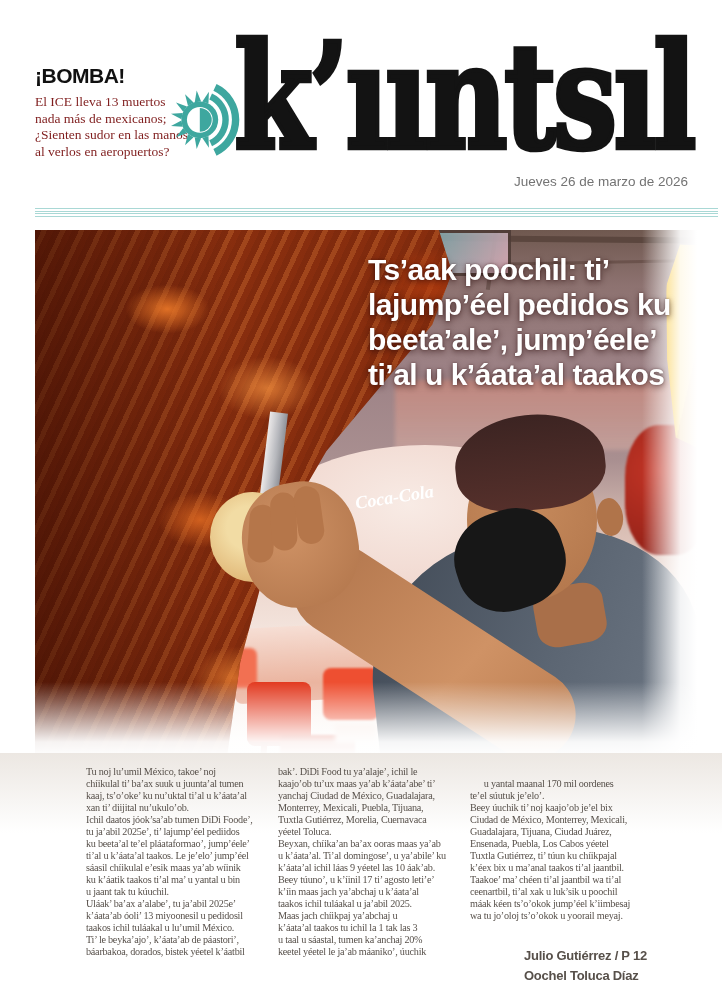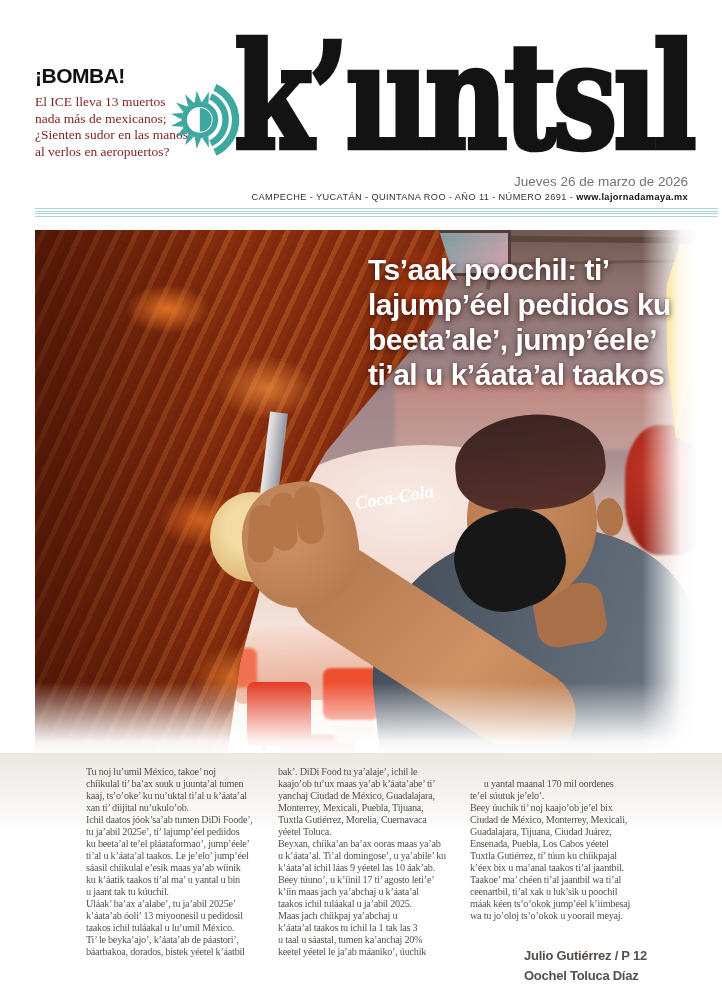--- a/index.html
+++ b/index.html
@@ -151,21 +151,20 @@
     <circle cx="40" cy="52" r="14" fill="#ffffff"></circle>
     <path d="M 40 39 A 13 13 0 0 1 40 65 Z" fill="#3EA79F"></path>
     <path d="M 51.8 26.6 A 28 28 0 0 1 51.8 77.4" stroke="#3EA79F" stroke-width="7" fill="none"></path>
     <path d="M 56.5 16.7 A 39 39 0 0 1 56.5 87.3" stroke="#3EA79F" stroke-width="8" fill="none"></path>
   </svg>
 
   <div class="abs wordmark">k’ııntsıl</div>
 
   <div class="abs dateline">
     <div class="issue-date">Jueves 26 de marzo de 2026</div>
-    <div class="issue-info"><span>CAMPECHE - YUCATÁN - QUINTANA ROO - AÑO 11 - NÚMERO 2691 - </span><span class="site">www.lajornadamaya.mx</span></div>
   </div>
   <div class="abs teal-rules"></div>
 
   <div class="abs photo">
     <div class="ph-base"></div>
     <div class="ph-beam1"></div>
     <div class="ph-beam2"></div>
     <div class="ph-strut"></div>
     <div class="ph-frame"></div>
     <div class="ph-wash"></div>

